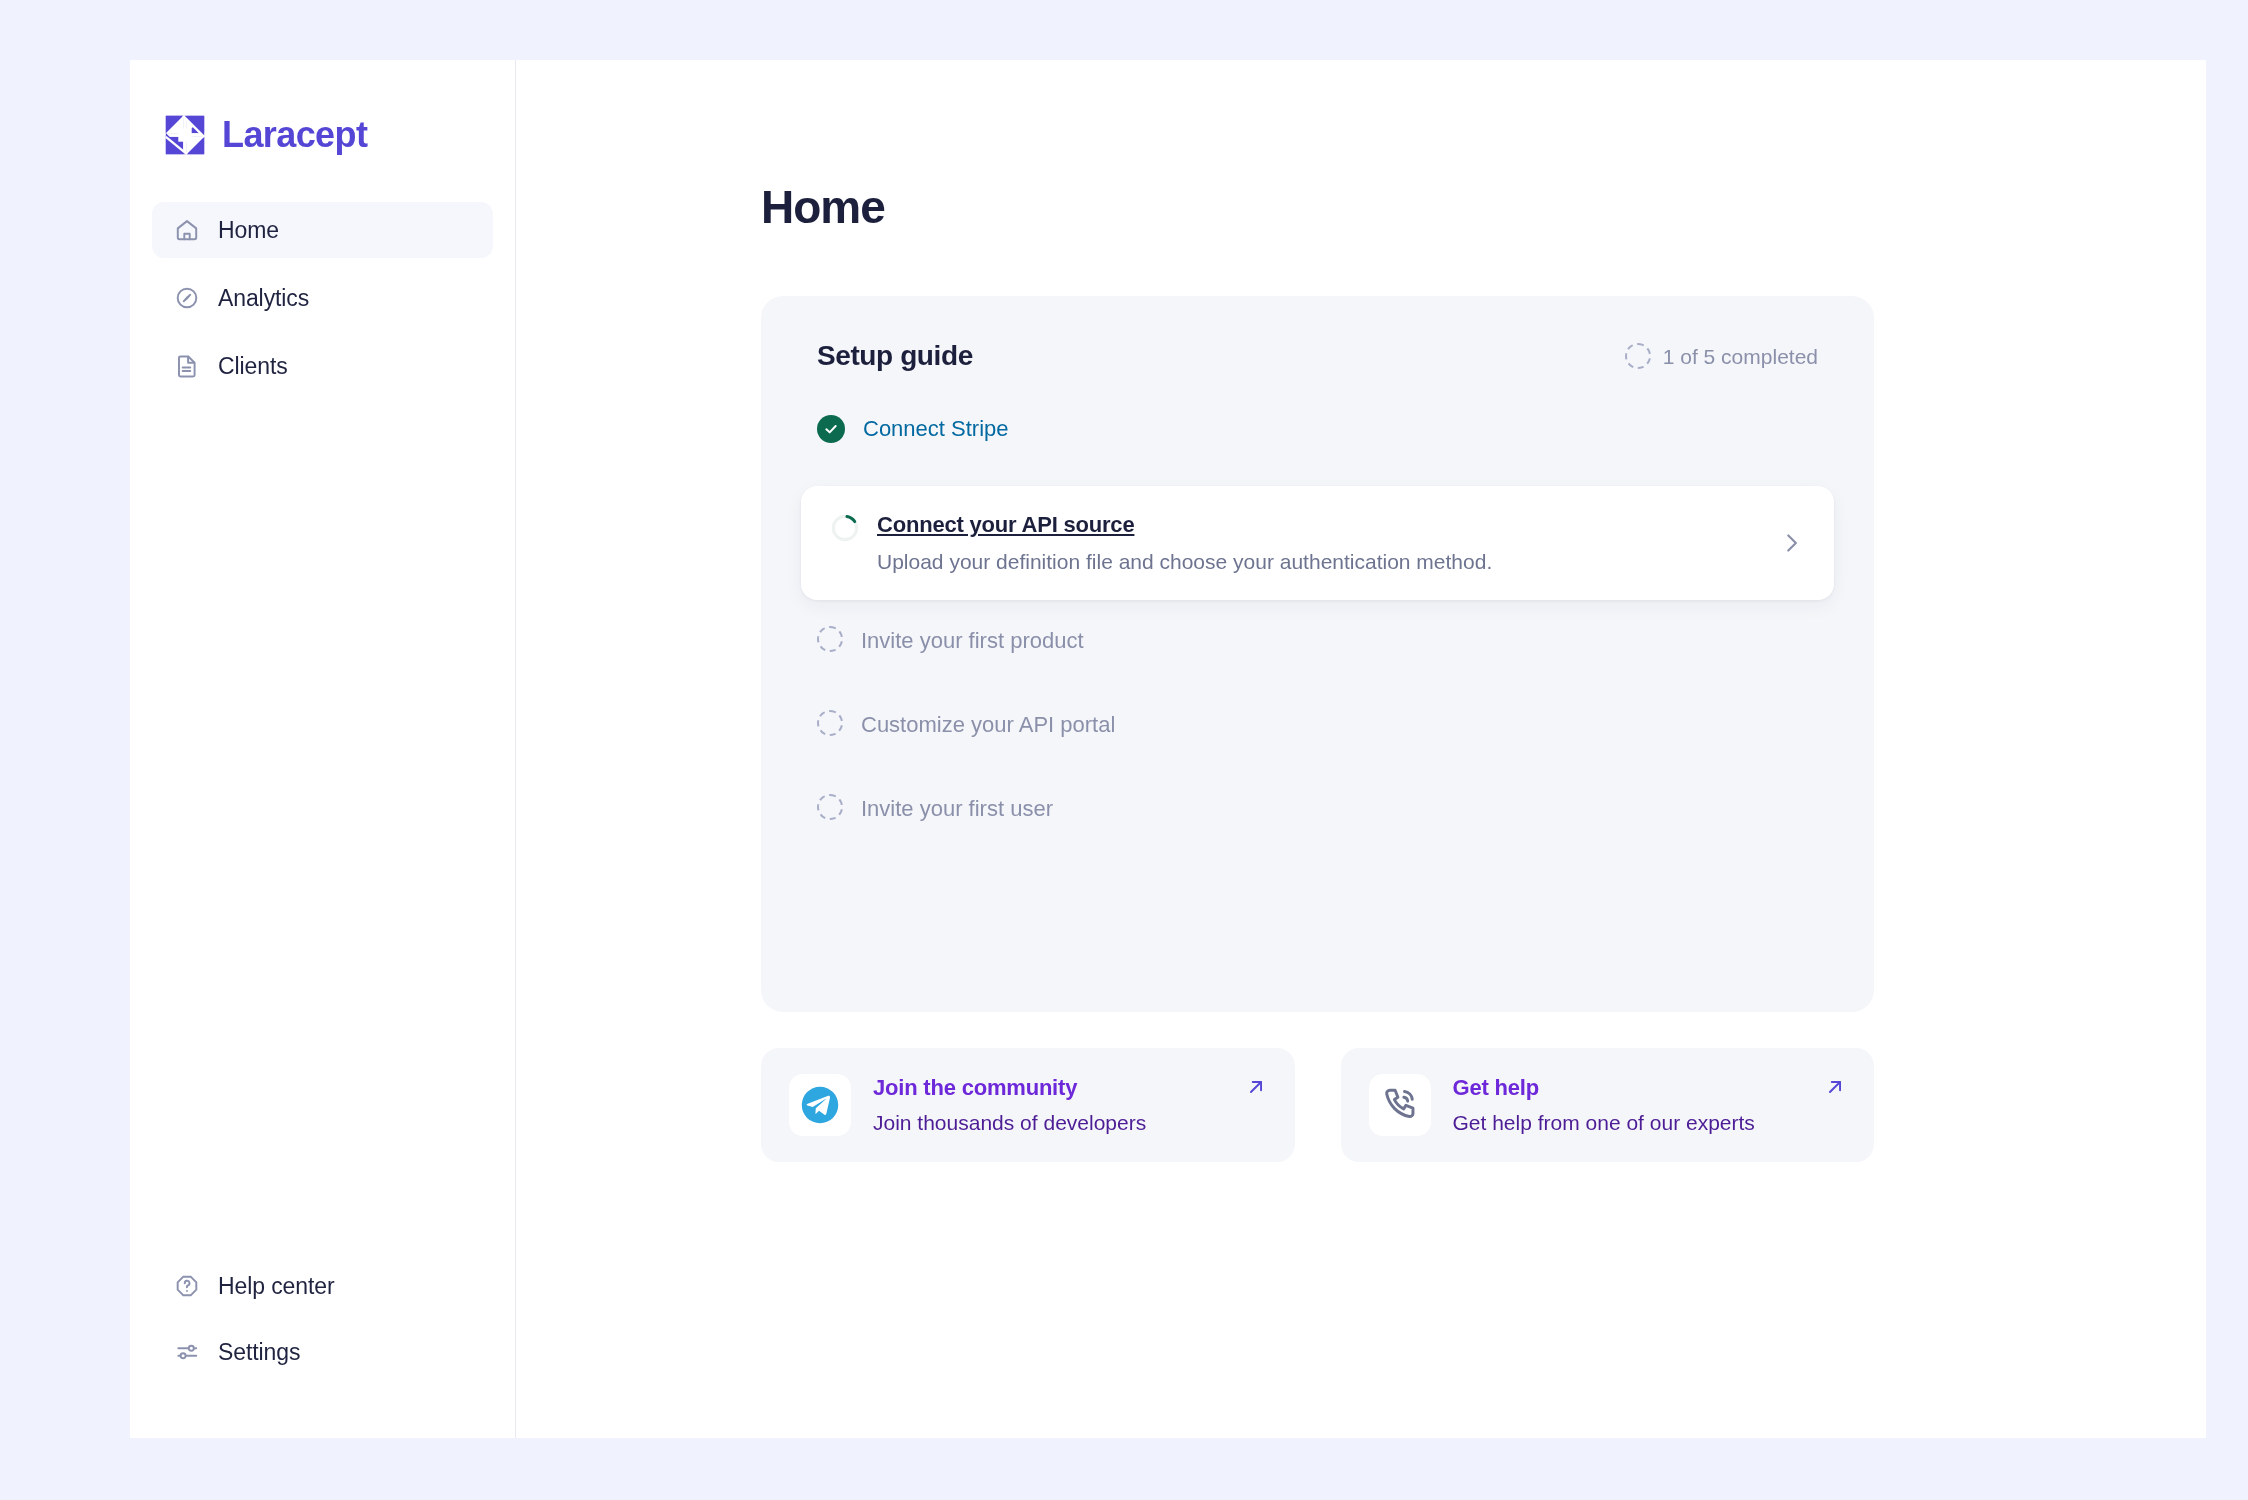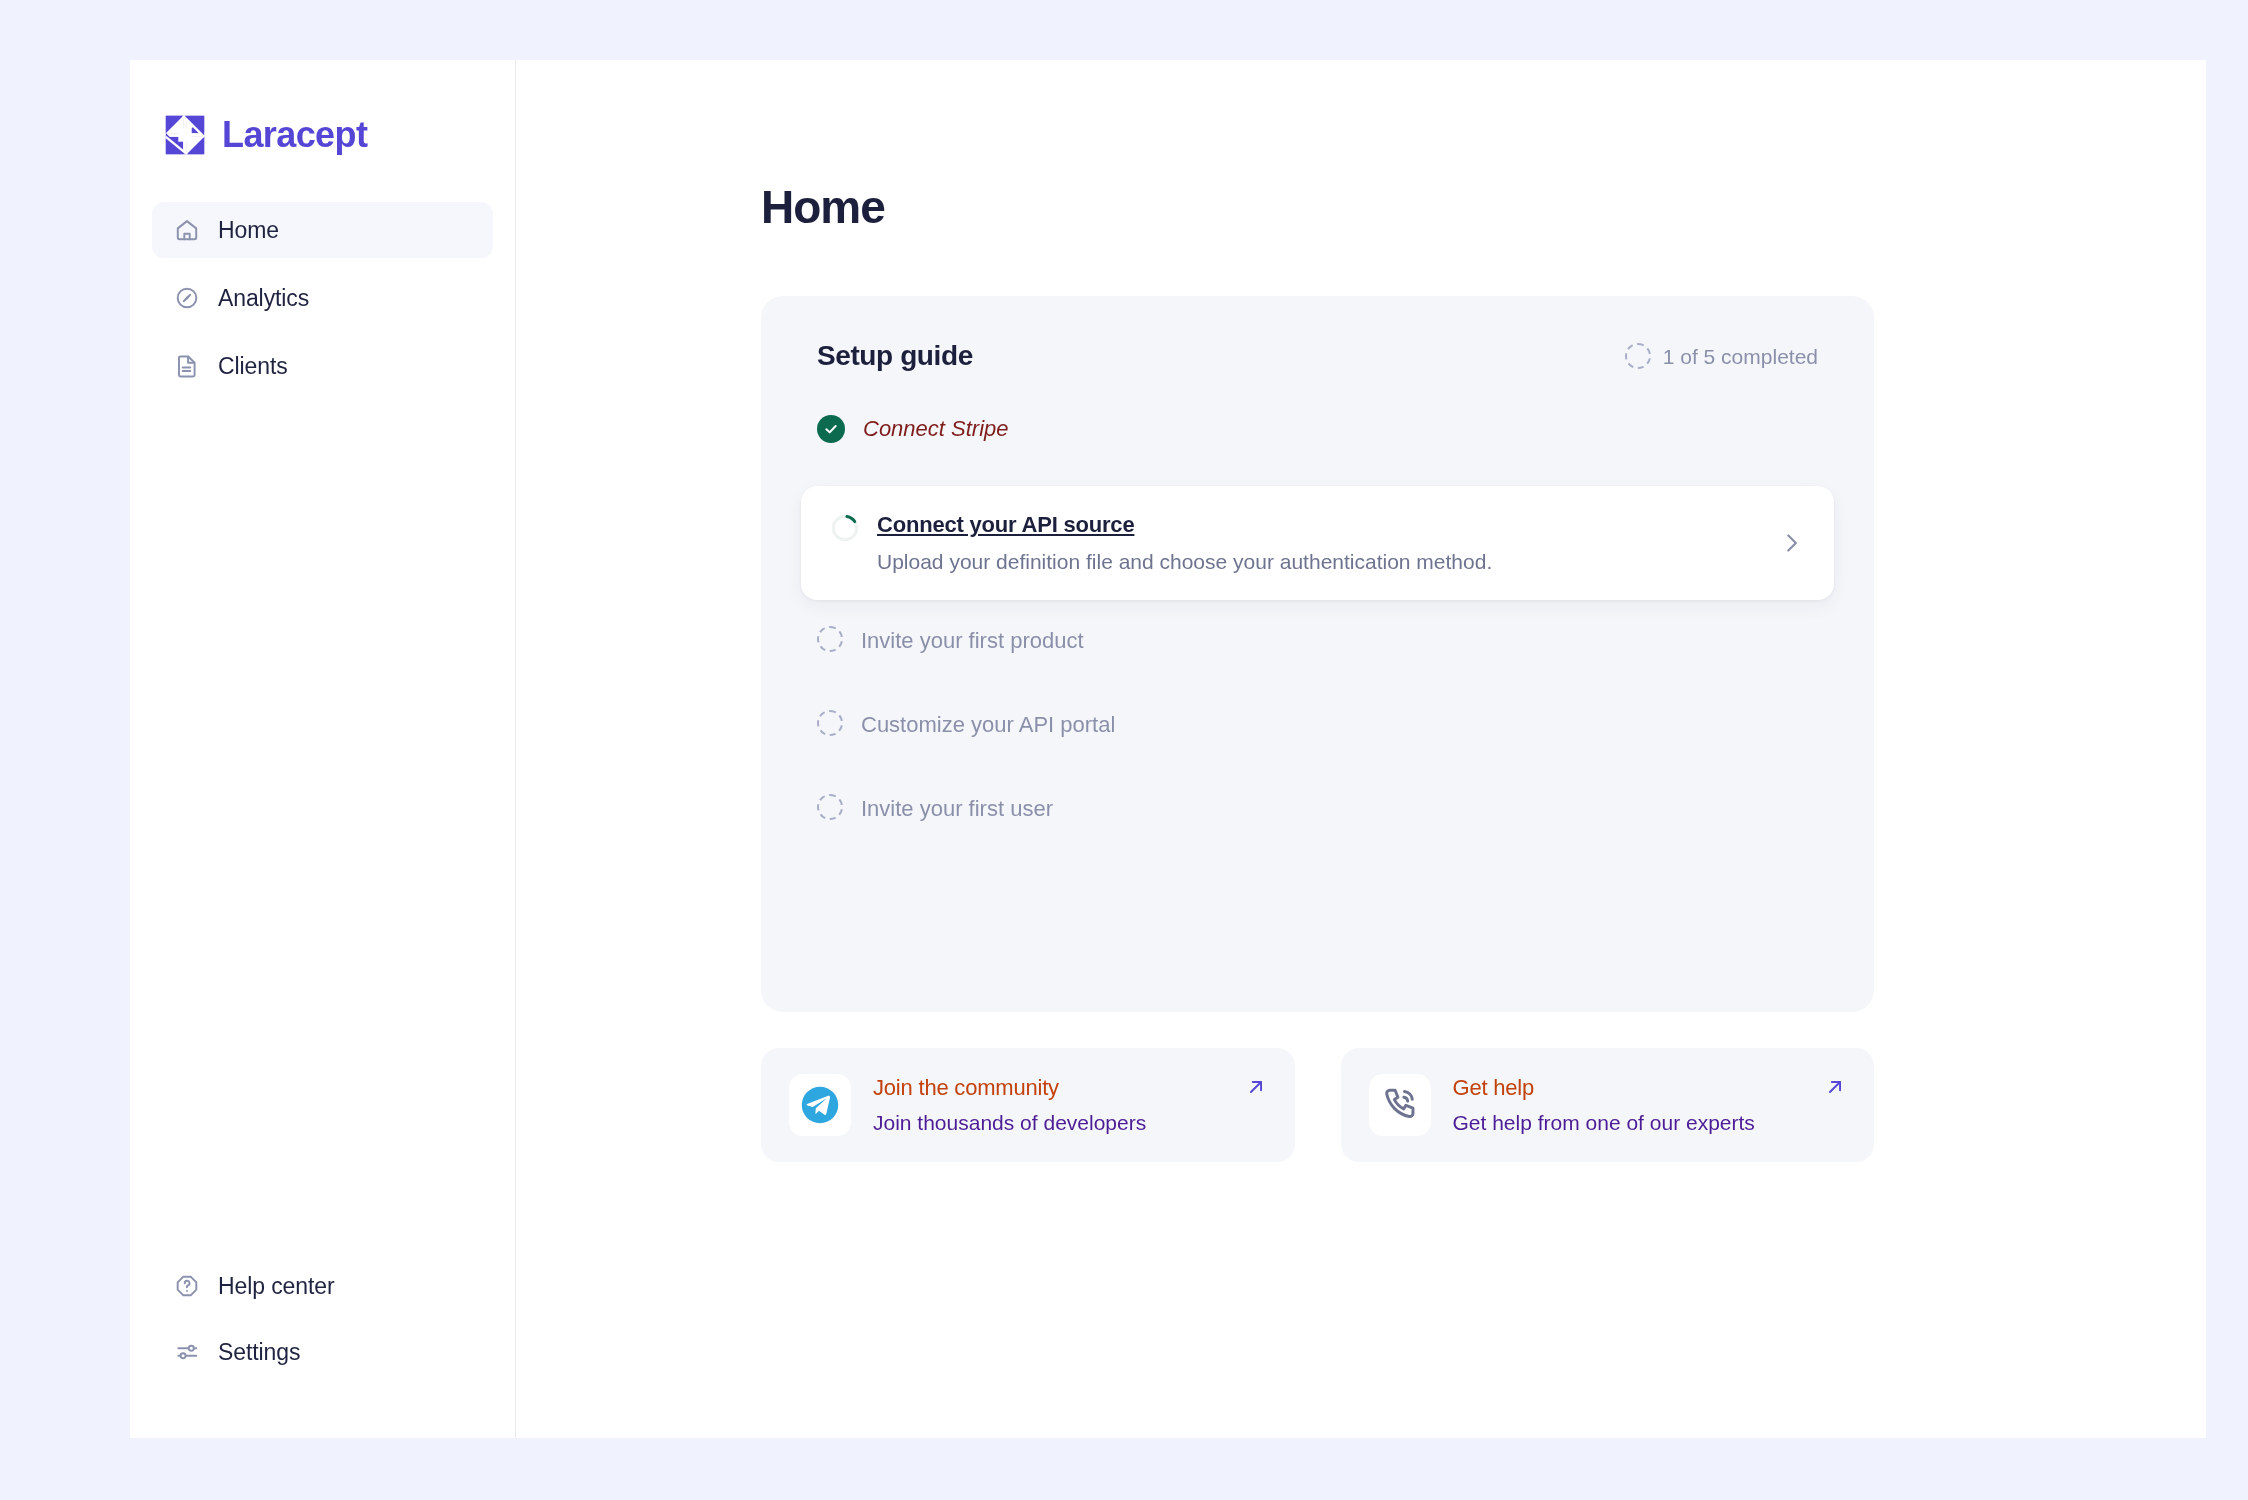--- a/index.html
+++ b/index.html
@@ -120,21 +120,21 @@
     gap: 18px;
     padding: 0 16px;
     height: 58px;
     cursor: pointer;
   }
   .step .step-label {
     font-size: 22px;
     color: #1c203c;
     line-height: 30px;
   }
-  .step.done .step-label { color: #7f1d1d; font-style: italic; }
+  .step.done .step-label { color: #0369a1; }
   .step.todo .step-label { color: #8b90aa; }
   .check-badge {
     width: 28px; height: 28px;
     border-radius: 50%;
     background: #0c6b4f;
     display: flex;
     align-items: center;
     justify-content: center;
     flex: none;
     margin-top: 1px;
@@ -194,22 +194,22 @@
     background: #ffffff;
     border-radius: 14px;
     display: flex;
     align-items: center;
     justify-content: center;
     flex: none;
   }
   .promo-texts { flex: 1; }
   .promo-title {
     font-size: 22px;
-    font-weight: 400;
-    color: #c2410c;
+    font-weight: 700;
+    color: #6d28d9;
     letter-spacing: -0.2px;
   }
   .promo-sub {
     margin-top: 10px;
     font-size: 21px;
     color: #4c1d95;
   }
   .ext-arrow {
     width: 22px; height: 22px;
     color: #5546d6;

